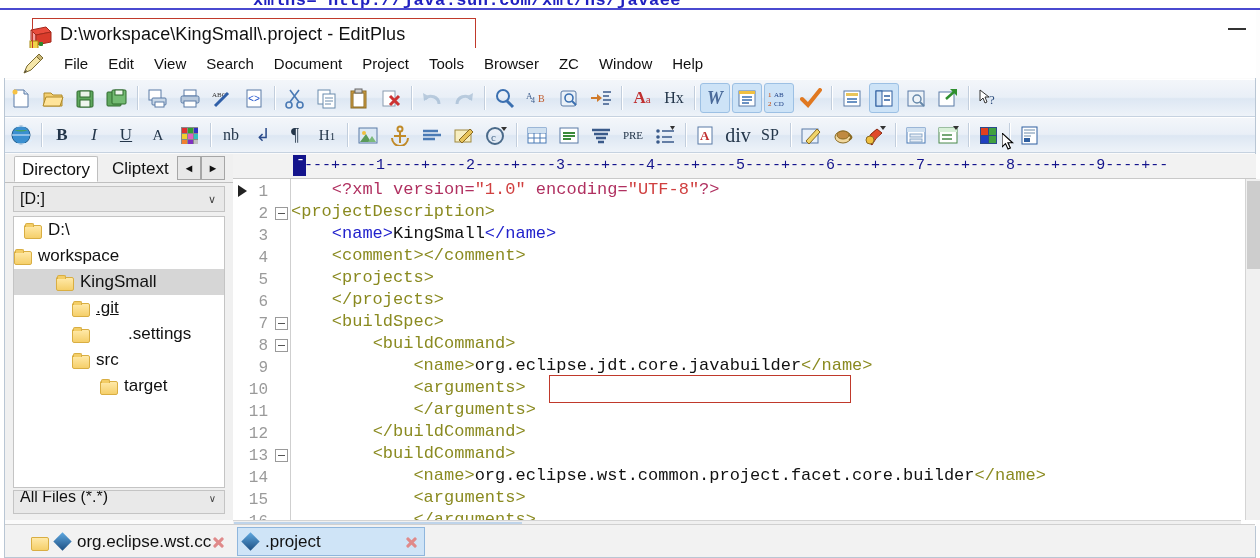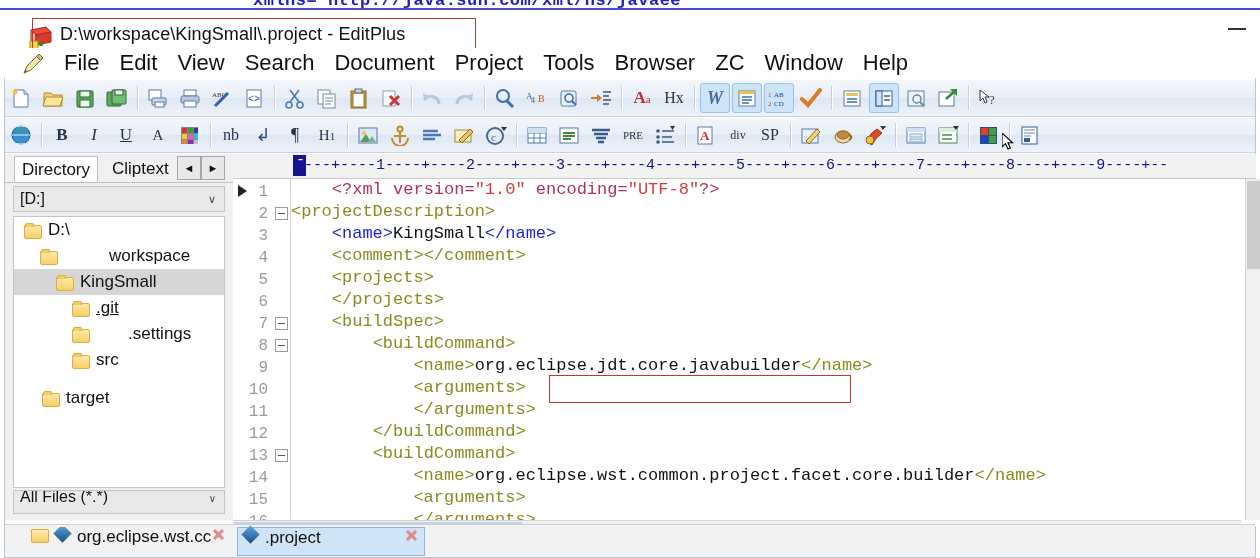--- a/index.html
+++ b/index.html
@@ -62,21 +62,21 @@
   .menubar{
     position:absolute;left:4px;top:48px;width:1252px;height:30px;
     background:#ffffff;
   }
   .menu-pencil{position:absolute;left:16px;top:4px;width:26px;height:24px;}
   .menu-items{
     position:absolute;left:50px;top:0px;height:30px;
     display:flex;align-items:center;gap:0px;
   }
   .menu-item{
-    font-size:22px;color:#111;padding:2px 10px;cursor:default;white-space:nowrap;
+    font-size:15px;color:#111;padding:2px 10px;cursor:default;white-space:nowrap;
   }
 
   
   .tb{
     position:absolute;left:5px;width:1250px;
     background:linear-gradient(to bottom,#f3f6fa 0%,#e9eff7 48%,#dde7f3 52%,#eef3f9 100%);
     border-top:1px solid #ffffff;border-bottom:1px solid #c6d2e0;
     display:flex;align-items:center;box-sizing:border-box;
   }
   .tb1{top:79px;height:38px;}
@@ -234,21 +234,21 @@
     background:#f0f0f0;border-top:1px solid #d4d4d4;box-sizing:border-box;
   }
   .hthumb{position:absolute;left:1px;top:1px;width:288px;height:11px;background:#bfd4ea;}
 
   
   .tabstrip{
     position:absolute;left:5px;top:524px;width:1250px;height:33px;
     background:#f2f2f2;border-top:1px solid #d0d0d0;box-sizing:border-box;
   }
   .ftab{
-    position:absolute;top:2px;height:29px;display:flex;align-items:flex-start;
+    position:absolute;top:2px;height:29px;display:flex;align-items:center;
     font-size:17px;color:#111;box-sizing:border-box;padding:0 6px;white-space:nowrap;
   }
   .ftab.t1{left:20px;width:200px;overflow:hidden;}
   .ftab.t2{left:232px;width:188px;background:#cfe4f7;border:1px solid #8fb6dd;}
   .diamond{
     width:13px;height:13px;background:#2e6da4;transform:rotate(45deg);
     margin-right:8px;flex:0 0 auto;
     background:linear-gradient(135deg,#5fa8e0,#1d4f82);
   }
   .xclose{
@@ -627,21 +627,21 @@
         </svg>
       </div>
       <div class="tsep"></div>
       <div class="tbtn">
         <svg width="22" height="21" viewBox="0 0 22 21">
           <rect x="3" y="2" width="14" height="17" fill="#fff" stroke="#5a7ba6"></rect>
           <text x="5" y="15" font-size="13" font-weight="bold" font-family="Liberation Serif" fill="#c03030">A</text>
         </svg>
       </div>
       <div class="tbtn">
-        <span class="tlabel" style="font-size: 12px;">div</span>
+        <span class="tlabel" style="font-size: 20px;">div</span>
       </div>
       <div class="tbtn">
         <span class="tlabel" style="font-size: 16px;">SP</span>
       </div>
       <div class="tsep"></div>
       <div class="tbtn">
         <svg width="22" height="21" viewBox="0 0 22 21">
           <rect x="2" y="4" width="16" height="14" fill="#e8f0fa" stroke="#5a7ba6"></rect>
           <path d="M6,16 l11,-12 l3,3 l-11,12 z" fill="#f0d46a" stroke="#8a6a22"></path>
         </svg>
@@ -720,41 +720,41 @@
     <div class="lcombo">
       <span class="val">[D:]</span>
       <span class="arw">∨</span>
     </div>
 
     <div class="ltree" id="tree">
         <div class="trow" style="padding-left:10px;">
           <span class="fold"></span>
           <span>D:\</span>
         </div>
-        <div class="trow" style="padding-left:26px;gap:45px;">
+        <div class="trow" style="">
           <span class="fold"></span>
           <span>workspace</span>
         </div>
         <div class="trow sel" style="padding-left:42px;">
           <span class="fold"></span>
           <span>KingSmall</span>
         </div>
         <div class="trow" style="padding-left:58px;text-decoration:underline;">
           <span class="fold"></span>
           <span>.git</span>
         </div>
         <div class="trow" style="padding-left:58px;gap:32px;">
           <span class="fold"></span>
           <span>.settings</span>
         </div>
         <div class="trow" style="padding-left:58px;">
           <span class="fold"></span>
           <span>src</span>
         </div>
-        <div class="trow" style="padding-left:28px;margin-top:12px;">
+        <div class="trow" style="padding-left:86px;">
           <span class="fold"></span>
           <span>target</span>
         </div>
       </div>
 
     <div class="lfilter">
       <span class="val">All Files (*.*)</span>
       <span class="arw">∨</span>
     </div>
   </div>

